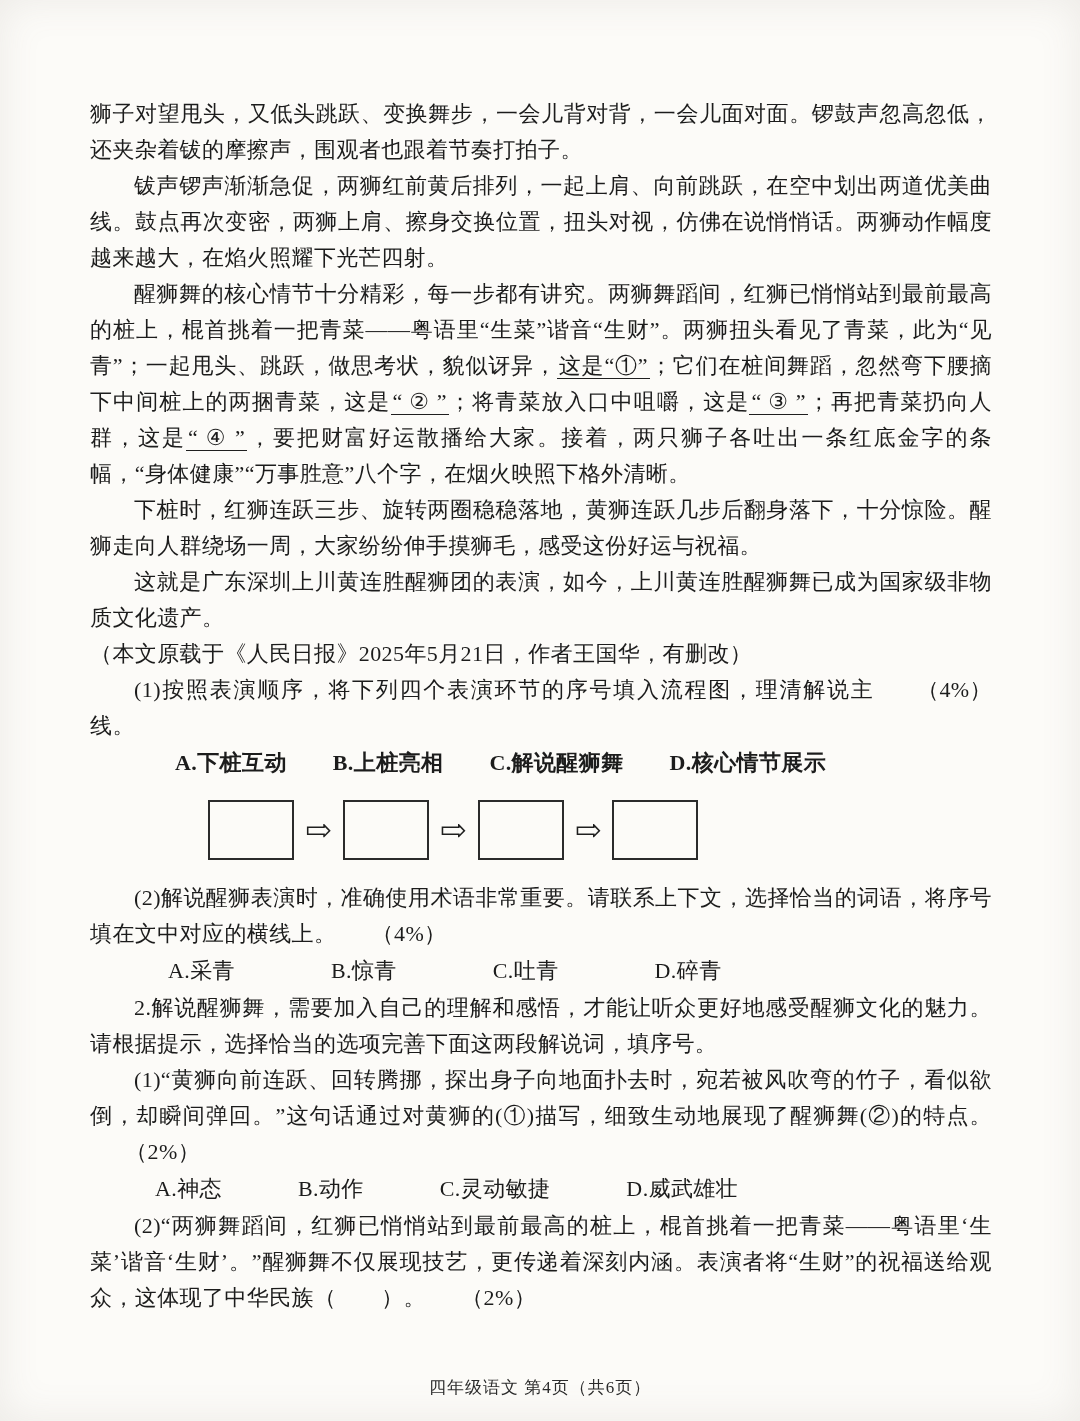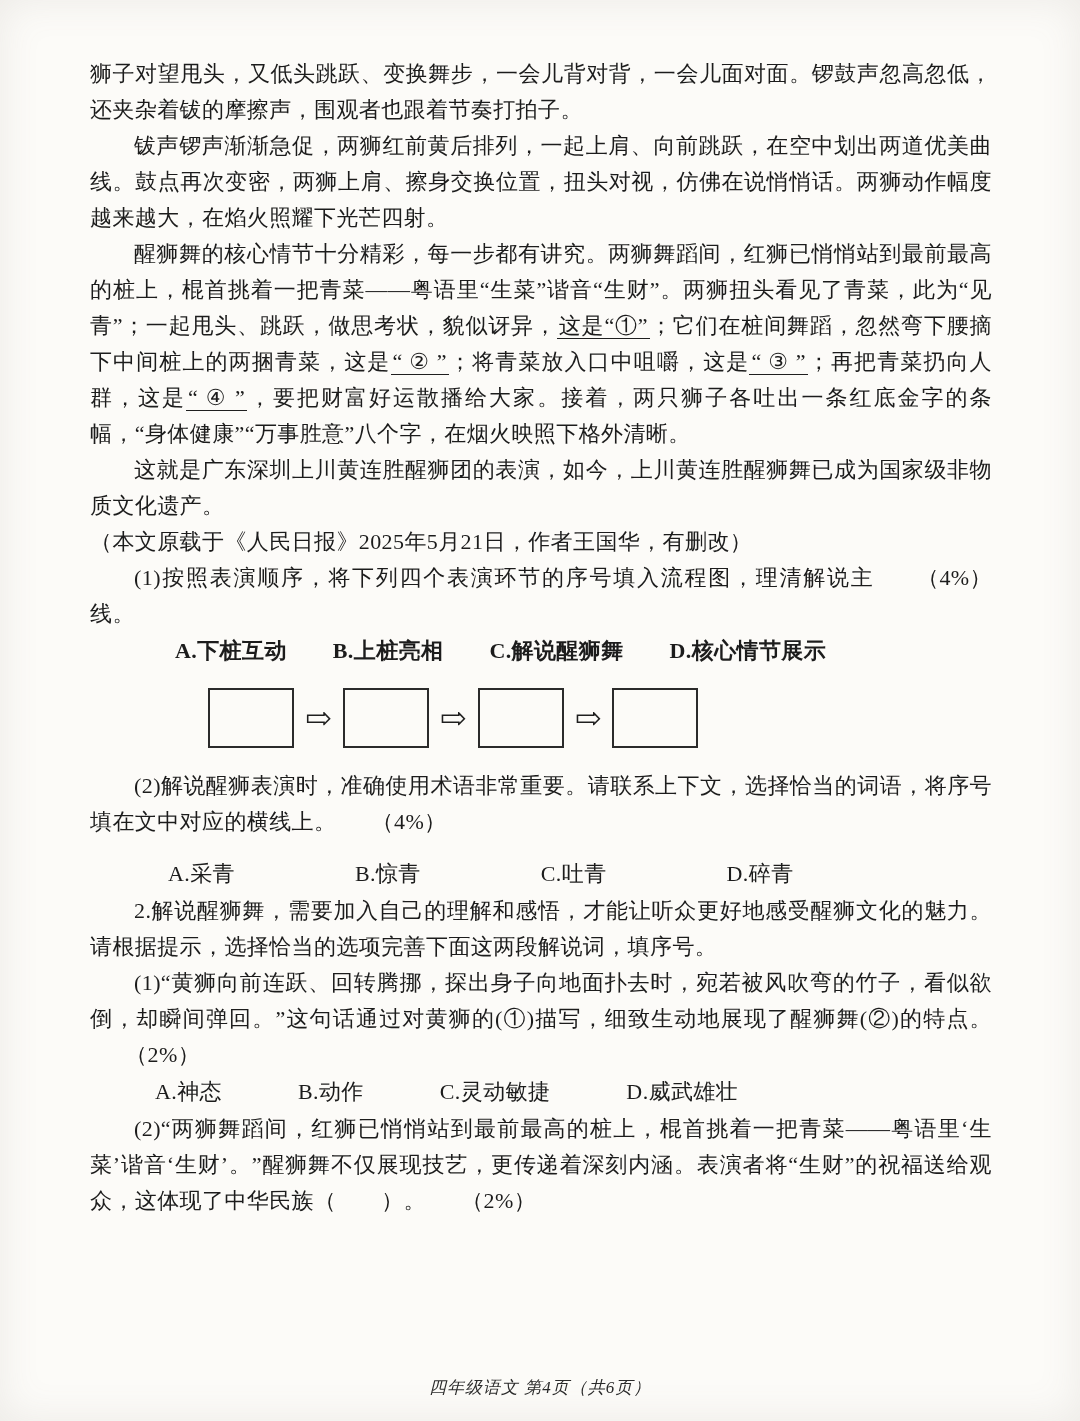--- a/index.html
+++ b/index.html
@@ -11,21 +11,21 @@
   .page {
     position: relative;
     width: 1080px;
     height: 1421px;
     margin: 0 auto;
     background: #fcfbf8;
     color: #1c1c1c;
     overflow: hidden;
     box-shadow: inset 0 0 40px rgba(120,115,105,0.12);
   }
-  .content { padding: 56px 88px 0 90px; }
+  .content { padding: 96px 88px 0 90px; }
   .para {
     font-size: 22px;
     line-height: 36px;
     text-align: justify;
     letter-spacing: 0.4px;
   }
   .indent { text-indent: 2em; }
   .blank {
     border-bottom: 1.6px solid #1f1f1f;
     padding: 0 2px;
@@ -35,21 +35,21 @@
   }
   .score-right { float: right; }
   .score-gap { margin-left: 1.6em; }
   .options {
     display: flex;
     font-size: 22px;
     line-height: 38px;
     letter-spacing: 0.4px;
   }
   .opts-1 { padding-left: 85px; gap: 46px; font-weight: bold; }
-  .opts-2 { padding-left: 78px; gap: 120px; margin-top: 15px; }
+  .opts-2 { padding-left: 78px; gap: 96px; }
   .opts-3 { padding-left: 65px; gap: 76px; }
   .flowchart {
     display: flex;
     align-items: center;
     padding-left: 118px;
     margin: 16px 0 18px 0;
     height: 64px;
   }
   .fc-box {
     width: 86px;
@@ -67,35 +67,35 @@
   }
   .footer {
     position: absolute;
     left: 0;
     right: 0;
     bottom: 22px;
     text-align: center;
     font-size: 17px;
     color: #2b2b2b;
     letter-spacing: 1px;
-    font-style: italic;
   }
 </style>
 </head>
 <body>
 
 <div class="page">
   <div class="content">
 
     <p class="para">狮子对望甩头，又低头跳跃、变换舞步，一会儿背对背，一会儿面对面。锣鼓声忽高忽低，还夹杂着钹的摩擦声，围观者也跟着节奏打拍子。</p>
 
     <p class="para indent">钹声锣声渐渐急促，两狮红前黄后排列，一起上肩、向前跳跃，在空中划出两道优美曲线。鼓点再次变密，两狮上肩、擦身交换位置，扭头对视，仿佛在说悄悄话。两狮动作幅度越来越大，在焰火照耀下光芒四射。</p>
 
     <p class="para indent"><span>醒狮舞的核心情节十分精彩，每一步都有讲究。两狮舞蹈间，红狮已悄悄站到最前最高的桩上，棍首挑着一把青菜——粤语里“生菜”谐音“生财”。两狮扭头看见了青菜，此为“见青”；一起甩头、跳跃，做思考状，貌似讶异，</span><span class="blank">这是“①”</span><span>；它们在桩间舞蹈，忽然弯下腰摘下中间桩上的两捆青菜，这是</span><span class="blank">“ ② ”</span><span>；将青菜放入口中咀嚼，这是</span><span class="blank">“ ③ ”</span><span>；再把青菜扔向人群，这是</span><span class="blank">“ ④ ”</span><span>，要把财富好运散播给大家。接着，两只狮子各吐出一条红底金字的条幅，“身体健康”“万事胜意”八个字，在烟火映照下格外清晰。</span></p>
 
+    <p class="para indent">下桩时，红狮连跃三步、旋转两圈稳稳落地，黄狮连跃几步后翻身落下，十分惊险。醒狮走向人群绕场一周，大家纷纷伸手摸狮毛，感受这份好运与祝福。</p>
 
     <p class="para indent">这就是广东深圳上川黄连胜醒狮团的表演，如今，上川黄连胜醒狮舞已成为国家级非物质文化遗产。</p>
 
     <p class="para source">（本文原载于《人民日报》2025年5月21日，作者王国华，有删改）</p>
 
 
     <p class="para indent"><span class="score-right">（4%）</span><span>(1)按照表演顺序，将下列四个表演环节的序号填入流程图，理清解说主线。</span></p>
 
     <div class="options opts-1">
       <span>A.下桩互动</span>

